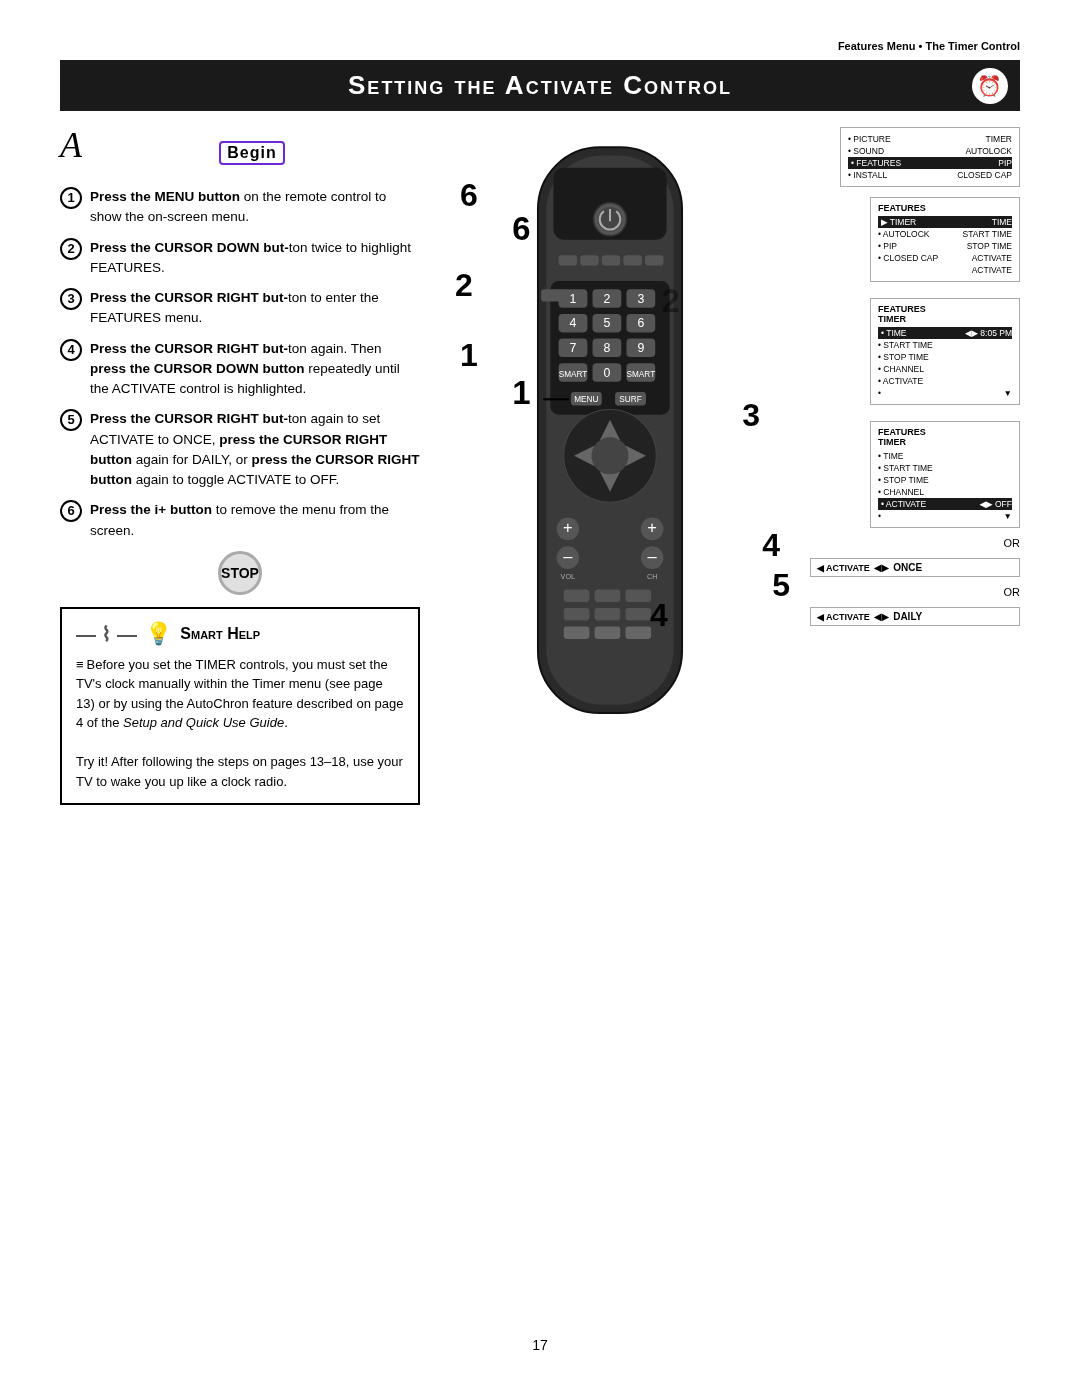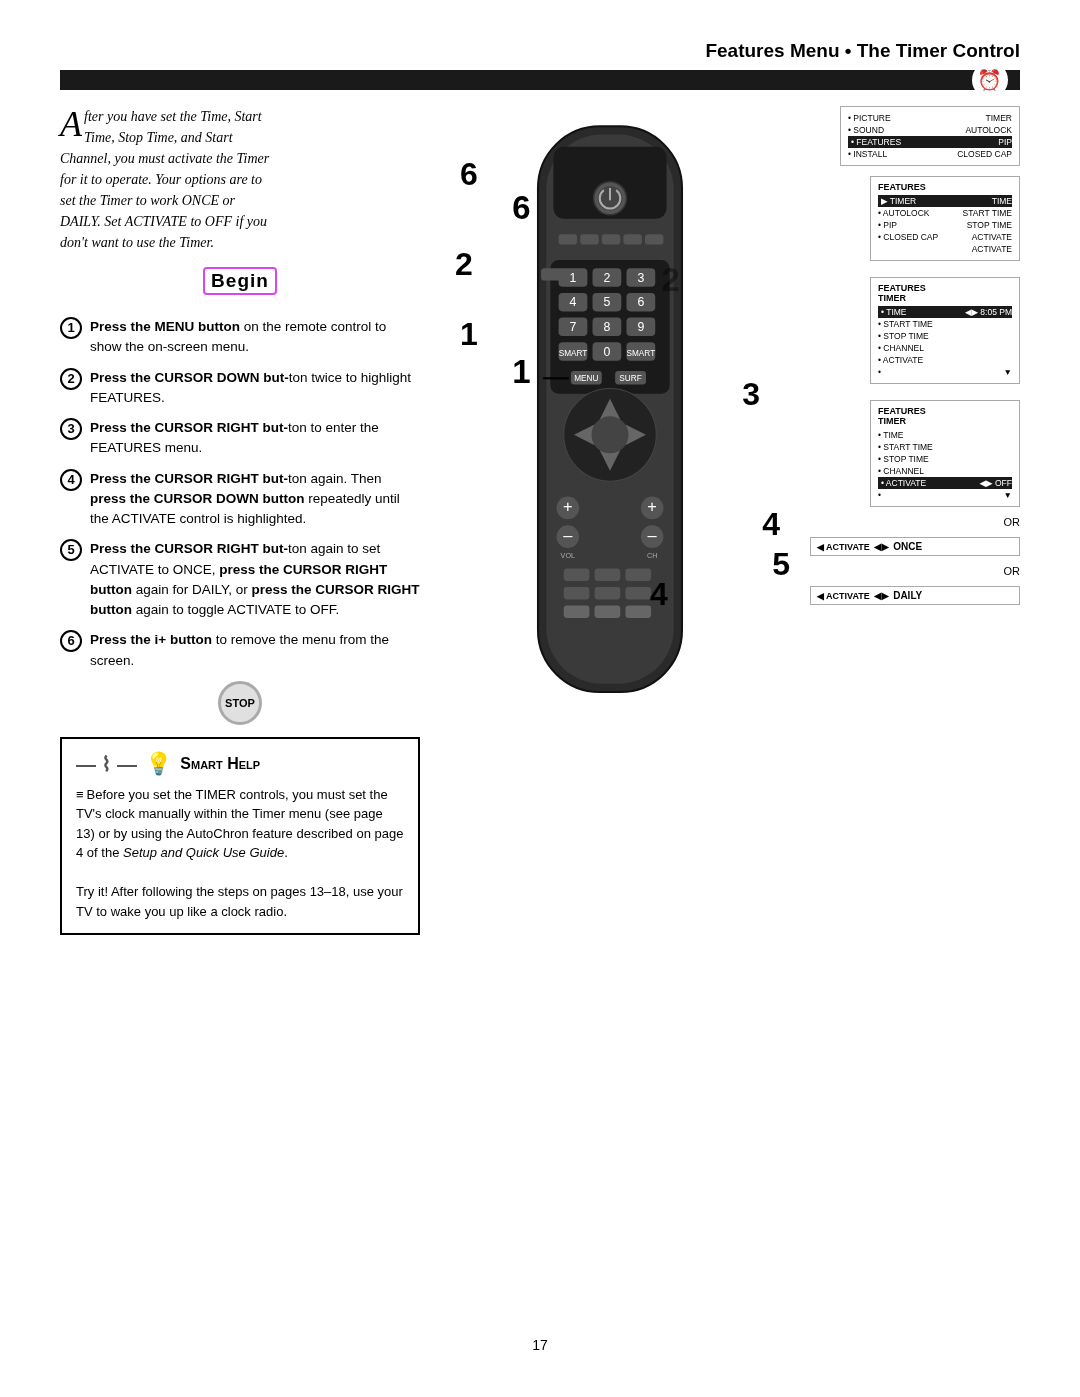--- a/index.html
+++ b/index.html
@@ -11,21 +11,21 @@
       position: relative;
     }
     .page {
       width: 1080px;
       min-height: 1397px;
       padding: 40px 60px;
       position: relative;
     }
     .top-header {
       text-align: right;
-      font-size: 19px;
+      font-size: 11px;
       font-weight: bold;
       margin-bottom: 8px;
       font-family: Arial, sans-serif;
     }
     .page-title-bar {
       background: #1a1a1a;
       color: #fff;
       text-align: center;
       padding: 10px 20px;
       font-size: 26px;
@@ -73,24 +73,24 @@
     .intro-text .drop-cap {
       font-size: 36px;
       float: left;
       line-height: 1;
       margin-right: 2px;
       font-style: italic;
       font-family: Times New Roman, serif;
     }
     .begin-badge {
       display: inline-block;
-      border: 2px solid #d946ef;
+      border: 2px solid #6d28d9;
       border-radius: 4px;
       padding: 1px 6px;
-      font-size: 19px;
+      font-size: 16px;
       font-weight: bold;
       font-family: Arial, sans-serif;
       margin-bottom: 10px;
       letter-spacing: 1px;
     }
     .step {
       margin-bottom: 10px;
       font-size: 13.5px;
       line-height: 1.5;
       font-family: Arial, sans-serif;
@@ -122,21 +122,21 @@
     }
     .stop-icon {
       background: #e0e0e0;
       border-radius: 50%;
       width: 44px;
       height: 44px;
       display: flex;
       align-items: center;
       justify-content: center;
       font-weight: bold;
-      font-size: 11px;
+      font-size: 14px;
       font-family: Arial, sans-serif;
       border: 3px solid #aaa;
     }
     .smart-help-box {
       border: 2px solid #000;
       padding: 12px 14px;
       margin-top: 12px;
       background: #fff;
     }
     .smart-help-title {
@@ -250,29 +250,30 @@
     }
   </style>
 </head>
 <body>
 
 <div class="page">
 
   <div class="top-header">Features Menu • The Timer Control</div>
 
   <div class="page-title-bar">
+    <span style="font-variant: small-caps; letter-spacing:2px;">Setting the Activate Control</span>
     <div class="clock-icon">⏰</div>
   </div>
 
   <div class="main-content">
 
     <div class="left-col">
 
       <div class="intro-text">
-        <span class="drop-cap">A</span><span>fter you have set the Time, Start<br>Time, Stop Time, and Start<br>Channel, you must activate the Timer<br>for it to operate. Your options are to<br>set the Timer to work ONCE or<br>DAILY. Set ACTIVATE to OFF if you<br>don't want to use the Timer.</span>
+        <span class="drop-cap">A</span>
       </div>
 
       <div style="text-align:center; margin-bottom:12px;">
         <span class="begin-badge">Begin</span>
       </div>
 
       <div class="step">
         <div class="step-header">
           <span class="step-num">1</span>
           <span><span class="bold">Press the MENU button</span> on the remote control to show the on-screen menu.</span>

